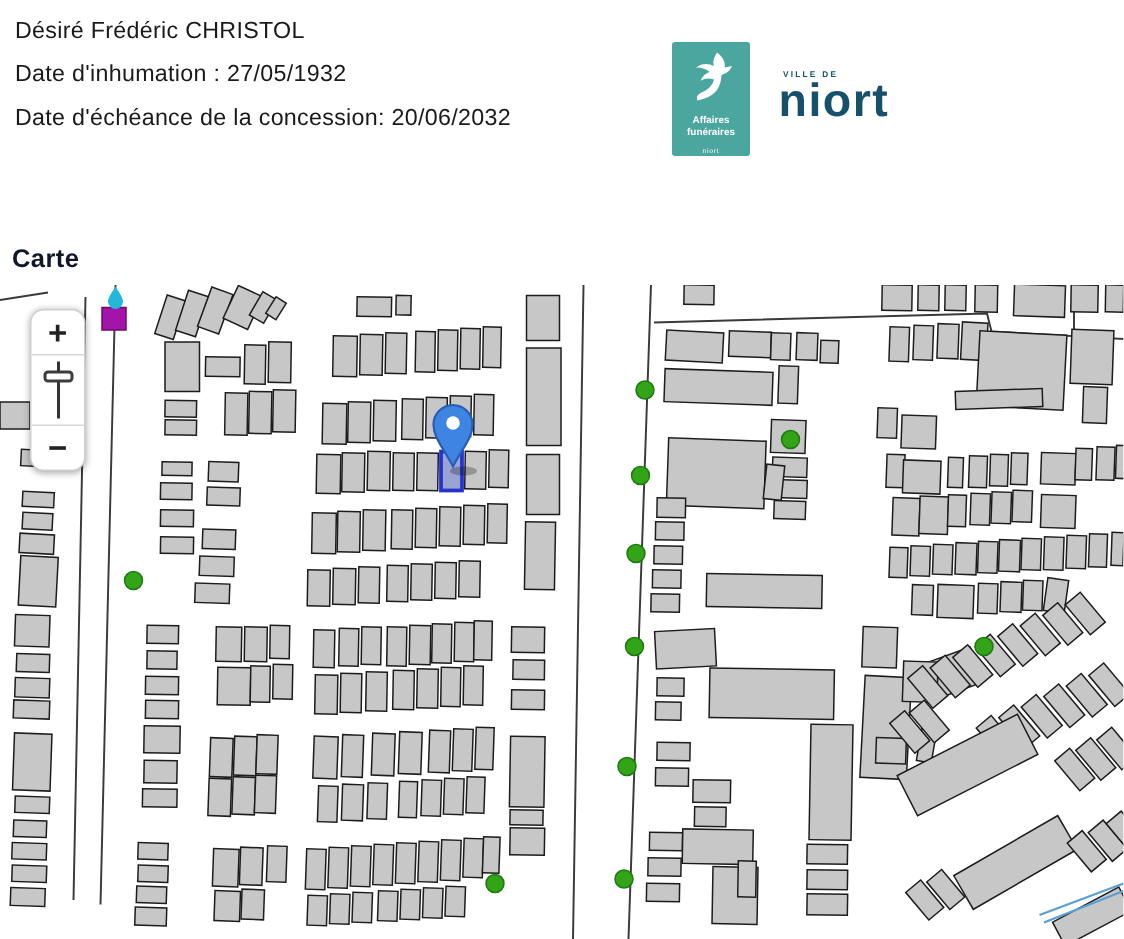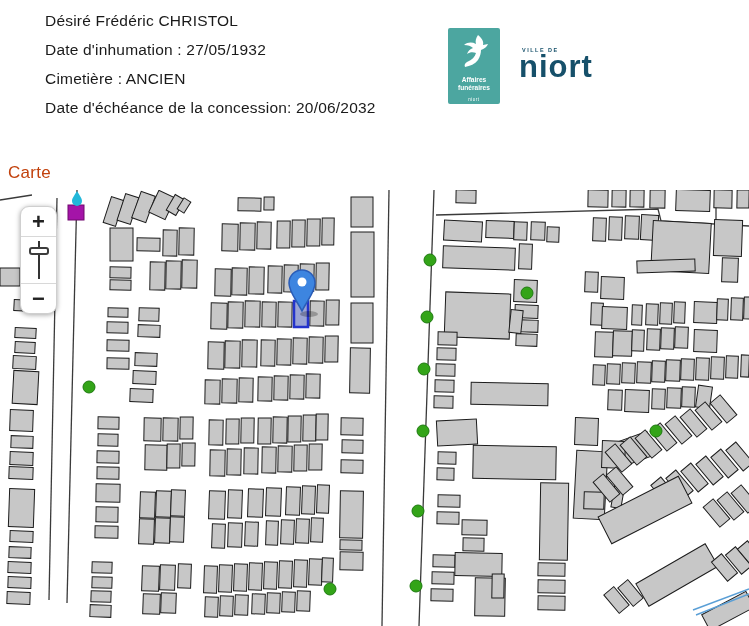--- a/index.html
+++ b/index.html
@@ -1,32 +1,32 @@
 <!DOCTYPE html>
 <html><head>
 <meta charset="utf-8">
 <style>
   html,body{margin:0;padding:0;}
   body{
     width:749px;height:626px;position:relative;background:#ffffff;
     font-family:"Liberation Sans", sans-serif;color:#1a1a1a;overflow:hidden;
   }
   .record{position:absolute;left:10px;top:6px;font-size:15.5px;line-height:29px;letter-spacing:.2px;}
-  .record div{white-space:nowrap;margin-left:35px;}
+  .record div{white-space:nowrap;}
   .logo-af{
     position:absolute;left:448px;top:28px;width:52px;height:76px;background:#4ca6a0;
     border-radius:2px;display:flex;flex-direction:column;align-items:center;justify-content:flex-start;
   }
   .logo-af svg{margin-top:5px;}
   .logo-af .t1{color:#fff;font-weight:bold;font-size:6.6px;line-height:7.5px;text-align:center;margin-top:1px;}
   .logo-af .t2{color:#fff;font-size:4.5px;margin-top:6px;letter-spacing:.5px;}
   .logo-niort{position:absolute;left:519px;top:47px;color:#16506a;}
   .logo-niort .vd{font-size:5.5px;font-weight:bold;letter-spacing:1.5px;margin-left:3px;}
   .logo-niort .nm{font-size:31px;font-weight:bold;letter-spacing:1px;line-height:30px;margin-top:-1px;}
-  .carte{position:absolute;left:8px;top:163px;font-size:17px;font-weight:normal;color:#c2410c;letter-spacing:.3px;}
+  .carte{position:absolute;left:8px;top:163px;font-size:17px;font-weight:bold;color:#0f172a;letter-spacing:.3px;}
   .map{position:absolute;left:0;top:190px;width:749px;height:436px;background:#fff;}
   .map svg{position:absolute;left:0;top:0;}
   .zoomctl{
     position:absolute;left:20px;top:16px;width:35px;height:106px;background:#fff;
     border:1px solid #cfcfcf;border-radius:9px;box-shadow:0 1px 5px rgba(0,0,0,.35);
     display:flex;flex-direction:column;z-index:5;
   }
   .zbtn{flex:0 0 29px;display:flex;align-items:center;justify-content:center;
     font-size:22px;font-weight:bold;color:#222;cursor:pointer;user-select:none;}
   .zbtn.plus{border-bottom:1px solid #d8d8d8;}
@@ -37,21 +37,20 @@
     position:absolute;left:50%;top:10px;width:20px;height:8px;margin-left:-10px;
     background:#fff;border:2px solid #3c3c3c;border-radius:3px;box-sizing:border-box;cursor:grab;
   }
 </style>
 </head>
 <body>
 
 <div class="record">
   <div>Désiré Frédéric CHRISTOL</div>
   <div>Date d'inhumation : 27/05/1932</div>
-  <div>Cimetière : ANCIEN</div>
   <div>Date d'échéance de la concession: 20/06/2032</div>
 </div>
 
 <div class="logo-af">
   <span>
     <svg width="40" height="38" viewBox="0 0 40 38">
       <path fill="#ffffff" d="M24,2 c-2,3 -3,6 -2,9 c-4,-2 -8,-2 -12,1 c4,0 7,1 9,3 c-3,1 -5,3 -6,6 c3,-2 6,-2 9,-1 c-1,4 -4,7 -9,9 c-2,1 -3,3 -2,5 c5,-1 10,-3 13,-7 c2,-3 3,-7 3,-10 c3,-1 6,-3 7,-6 l-5,1 c1,-3 -1,-7 -5,-10 z"></path>
     </svg>
   </span>
   <div class="t1">

